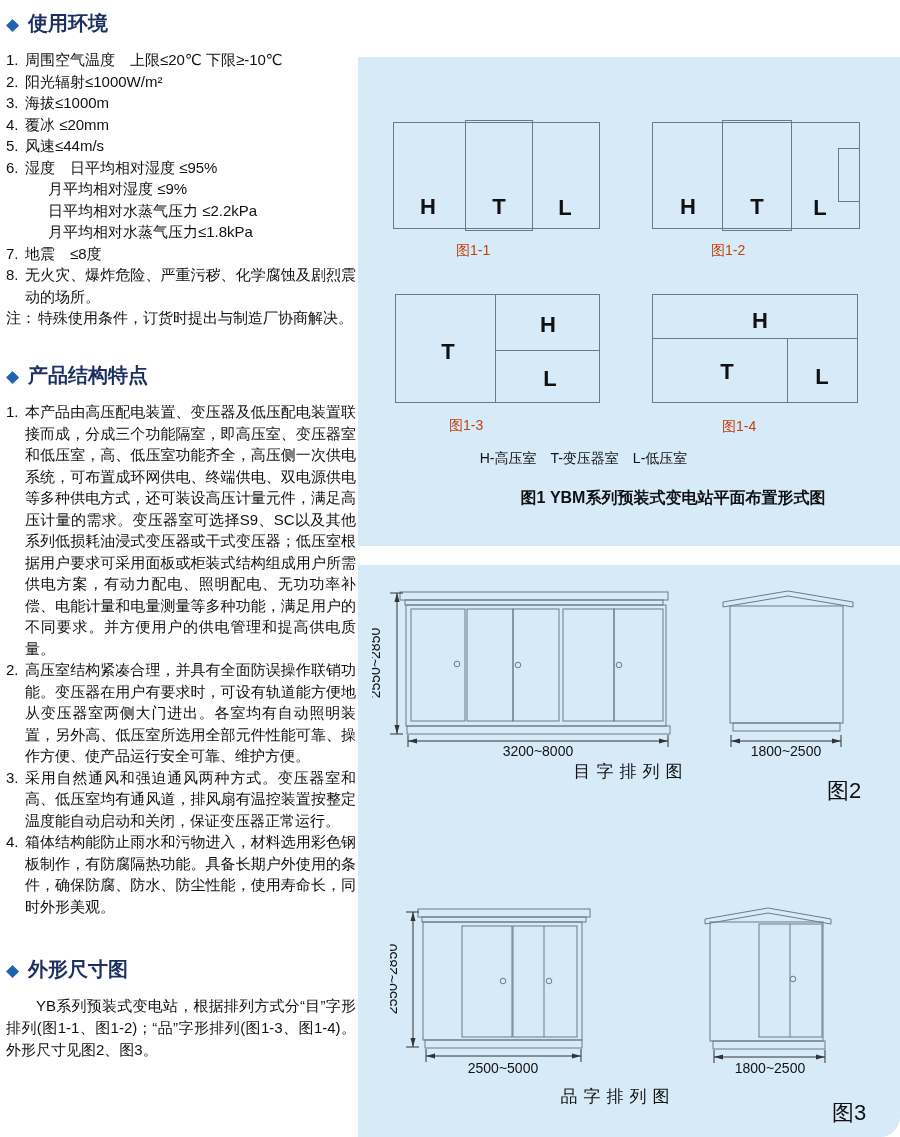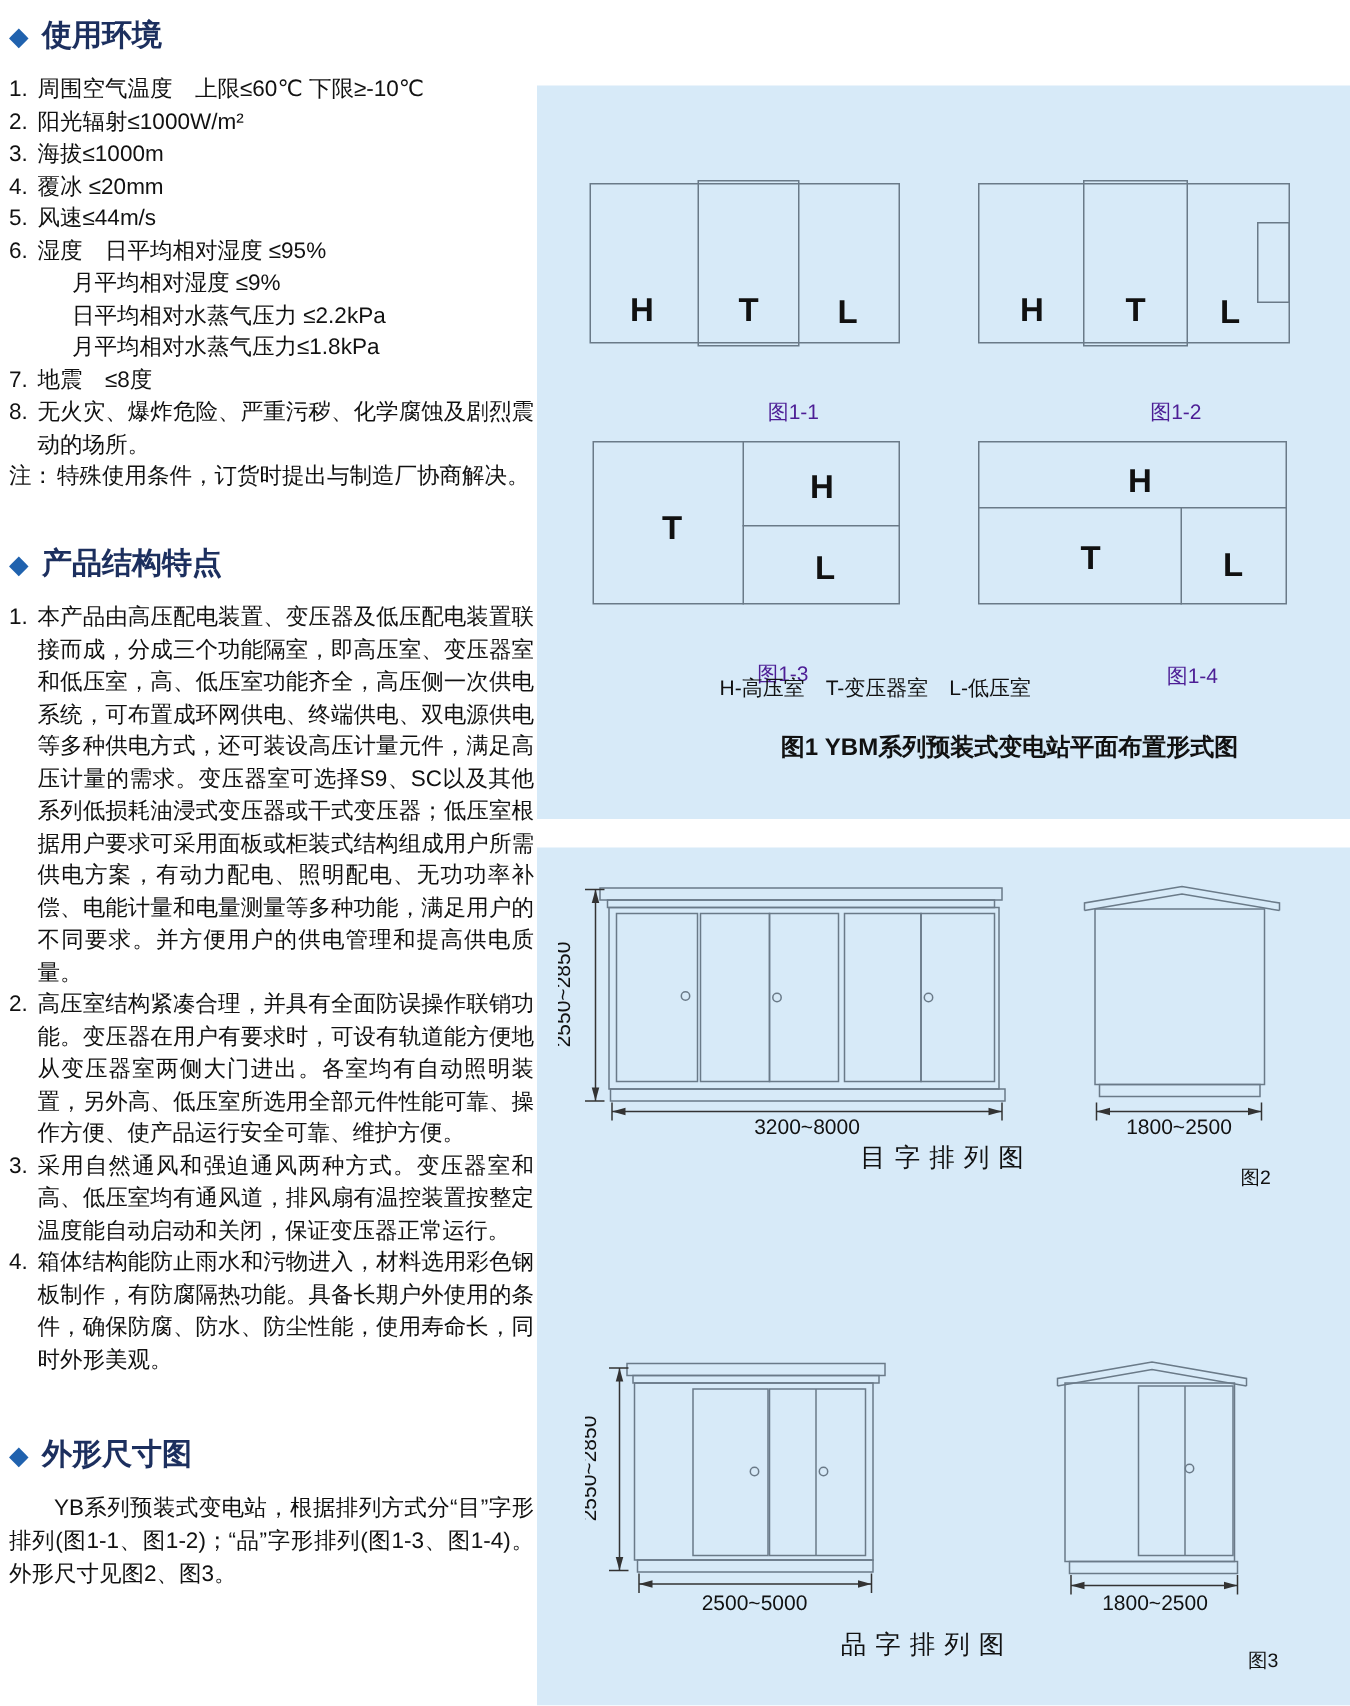--- a/index.html
+++ b/index.html
@@ -1,21 +1,21 @@
 <!DOCTYPE html>
 <html style="--accent: #2062ae; --heading: #1c2f5e; --panel: #d7eaf8; --line: #6a7a88; --text: #111111;"><head>
 <meta charset="utf-8">
 <style>
   html,body { margin:0; padding:0; }
   body {
     width:900px; height:1137px; position:relative; background:#ffffff;
     font-family:"Liberation Sans","DejaVu Sans",sans-serif;
     color:var(--text,#111111);
   }
-  .page { position:absolute; inset:0; overflow:hidden; }
+  .page { position:absolute; inset:0; overflow:hidden;border-radius:20px; }
 
   
   .sec { position:absolute; left:6px; width:350px; }
   .sec-env  { top:10px; }
   .sec-feat { top:362px; }
   .sec-dim  { top:956px; }
   .hdr { margin:0 0 12px 0; font-size:20px; font-weight:bold; color:var(--heading,#1c2f5e); }
   .hdr .diamond { color:var(--accent,#2062ae); font-size:17px; margin-right:9px; }
   .list { font-size:15px; line-height:21.5px; }
   .li { display:flex; }
@@ -26,44 +26,44 @@
   .para { font-size:15px; line-height:22px; text-align:justify; text-indent:2em; margin:0; }
 
   
   .panel { position:absolute; left:358px; width:542px; background:var(--panel,#d7eaf8); }
   .panel1 { top:57px;  height:489px; }
   .panel2 { top:565px; height:572px; }
 
   
   .box { position:absolute; border:1px solid var(--line,#6a7a88); box-sizing:border-box; }
   .letter { position:absolute; transform:translate(-50%,-50%); font-weight:bold; font-size:22px; color:#111; }
-  .figcap { position:absolute; width:90px; text-align:right; font-size:14px; color:#4c1d95;margin-top:24px; }
+  .figcap { position:absolute; width:90px; text-align:left; font-size:14px; color:#c2410c; }
   .legend { position:absolute; left:0; width:451px; text-align:center; font-size:14px; color:#111; }
   .fig1-title { position:absolute; left:0; width:542px; text-align:center; font-size:16px; font-weight:bold; color:#111; }
 
   
   .draw { position:absolute; }
   svg .cab  { stroke:var(--line,#6a7a88); fill:none; stroke-width:1; }
   svg .dimline { stroke:#333333; stroke-width:1; fill:none; }
   svg .arrow { fill:#333333; stroke:none; }
   svg text { fill:#111111; font-size:14px; font-family:"Liberation Sans","DejaVu Sans",sans-serif; }
   .rowcap { position:absolute; width:220px; text-align:center; font-size:17px; letter-spacing:6px; color:#111; }
-  .figlabel { position:absolute; font-size:13px; color:#111; }
+  .figlabel { position:absolute; font-size:22px; color:#111; }
 </style>
 </head>
 <body>
 
 <div class="page">
 
   <section class="sec sec-env">
     <h2 class="hdr"><span class="diamond">◆</span><span>使用环境</span></h2>
     <div class="list">
       <div class="li">
           <span class="num">1.</span>
-          <span class="txt">周围空气温度　上限≤60℃  下限≥-10℃</span>
+          <span class="txt">周围空气温度　上限≤20℃  下限≥-10℃</span>
         </div>
       <div class="li">
           <span class="num">2.</span>
           <span class="txt">阳光辐射≤1000W/m²</span>
         </div>
       <div class="li">
           <span class="num">3.</span>
           <span class="txt">海拔≤1000m</span>
         </div>
       <div class="li">

